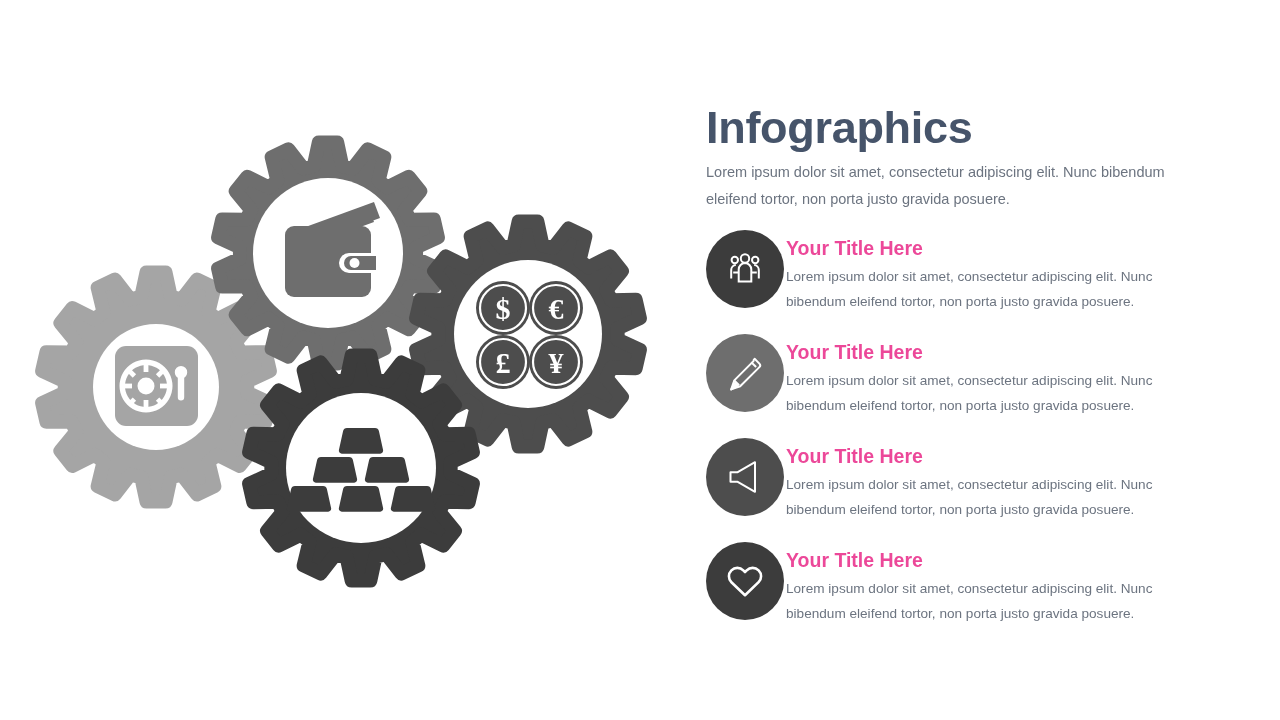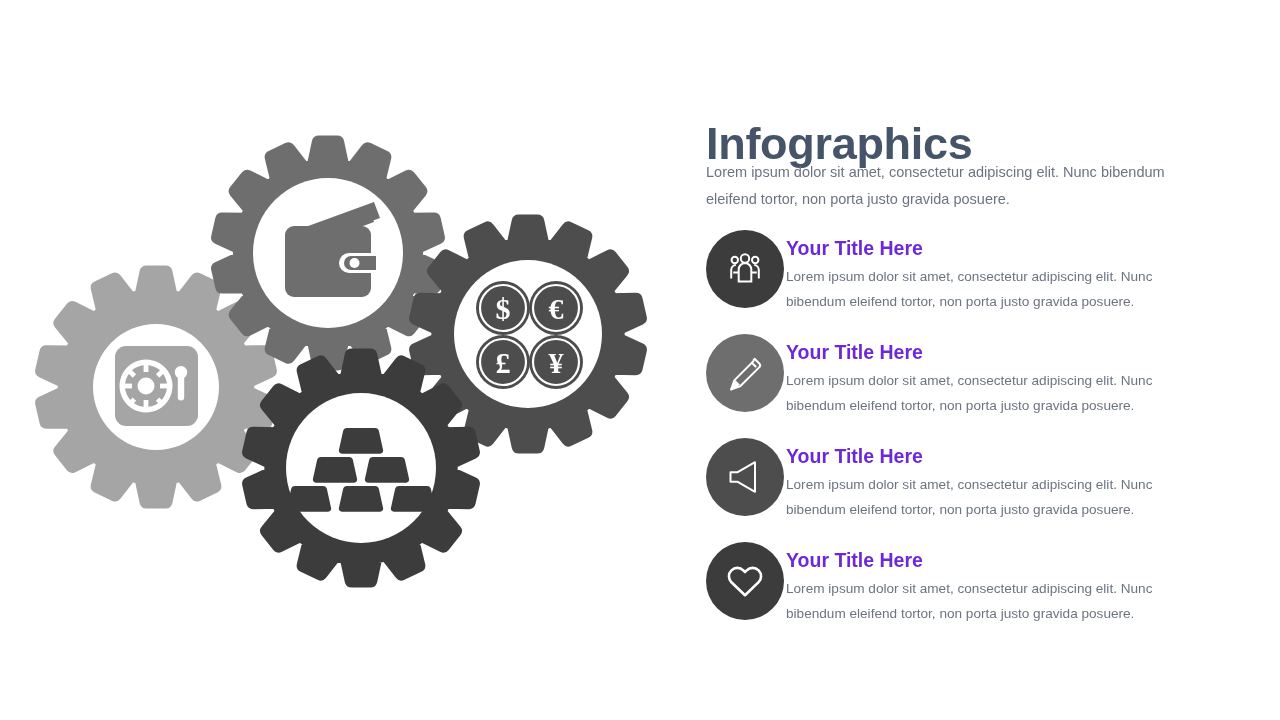--- a/index.html
+++ b/index.html
@@ -36,21 +36,21 @@
   .content {
     position: absolute;
     left: 706px;
     top: 0;
     width: 520px;
     height: 720px;
   }
   .page-title {
     position: absolute;
     left: 0;
-    top: 117px;
+    top: 101px;
     margin: 0;
     font-size: 45px;
     line-height: 54px;
     font-weight: bold;
     letter-spacing: -0.3px;
     color: #46546a;
   }
   .page-subtitle {
     position: absolute;
     left: 0;
@@ -85,21 +85,21 @@
     align-items: center;
     justify-content: center;
   }
   .feature-badge svg { display: block; }
   .feature-title {
     margin: 0;
     padding-top: 7px;
     font-size: 19.5px;
     line-height: 26px;
     font-weight: bold;
-    color: #6d28d9;
+    color: #ec4899;
   }
   .feature-desc {
     margin: 0;
     padding-top: 3px;
     width: 408px;
     font-size: 13.6px;
     line-height: 25px;
     color: #6c7480;
   }
 </style>

